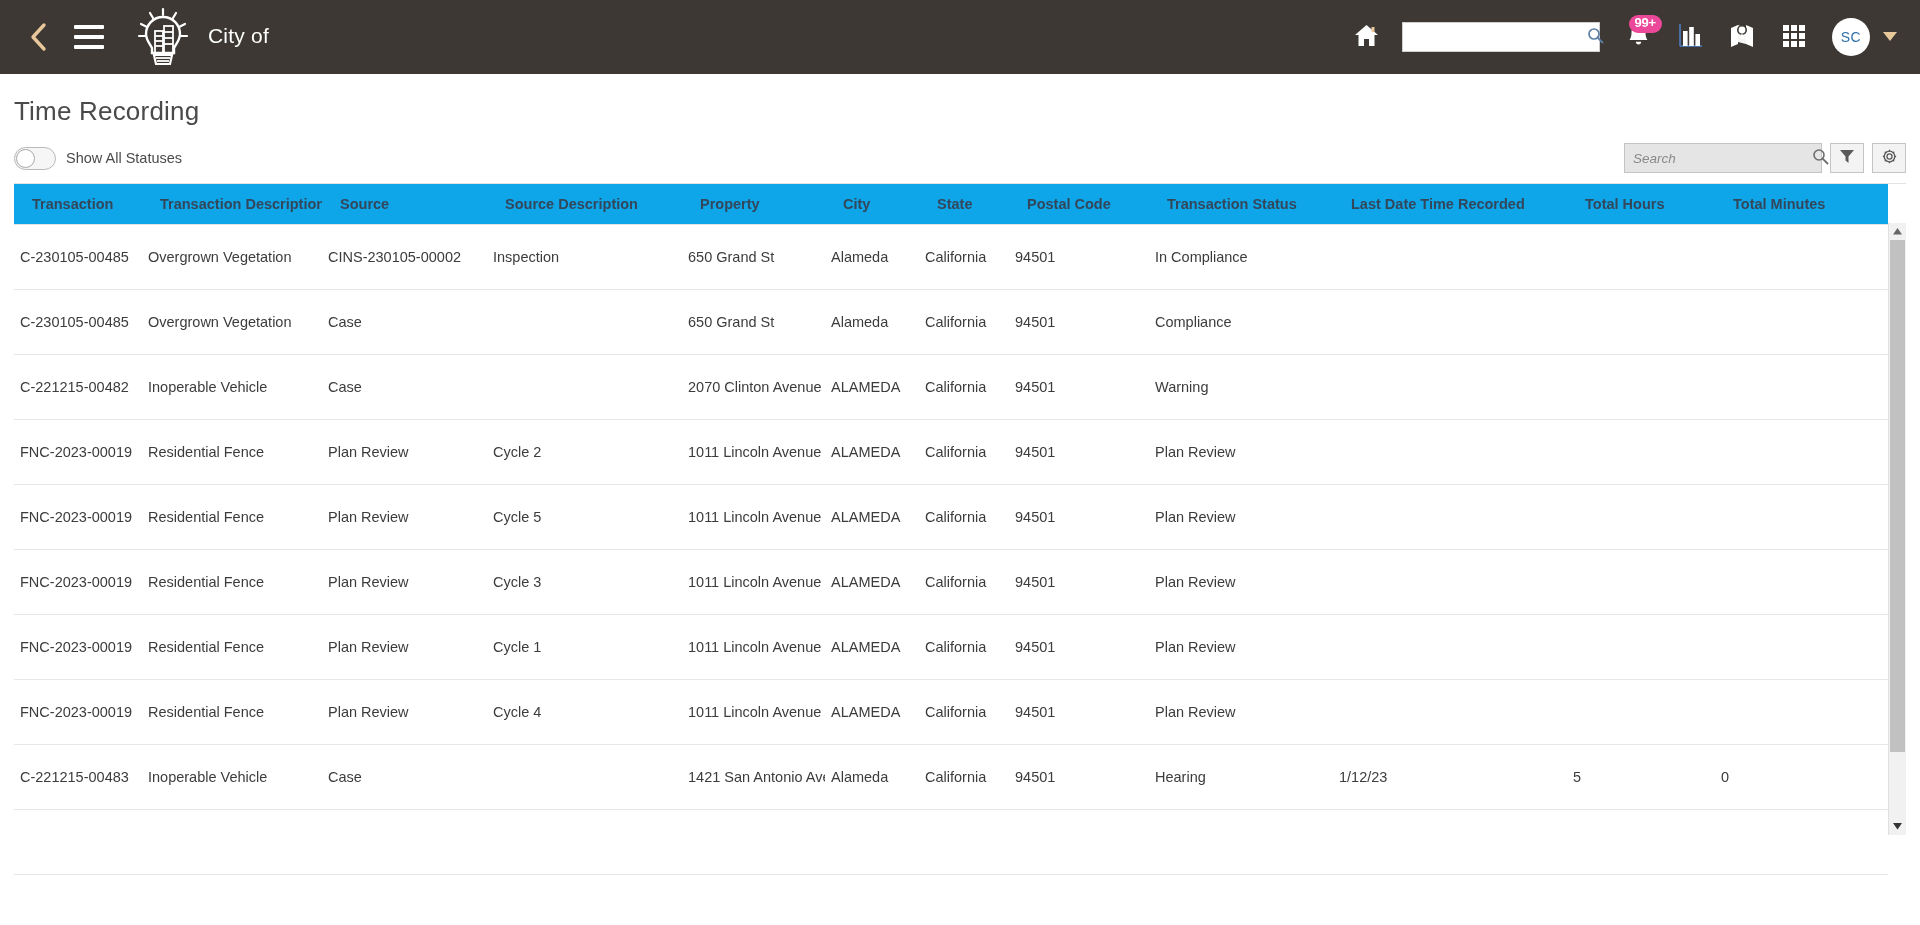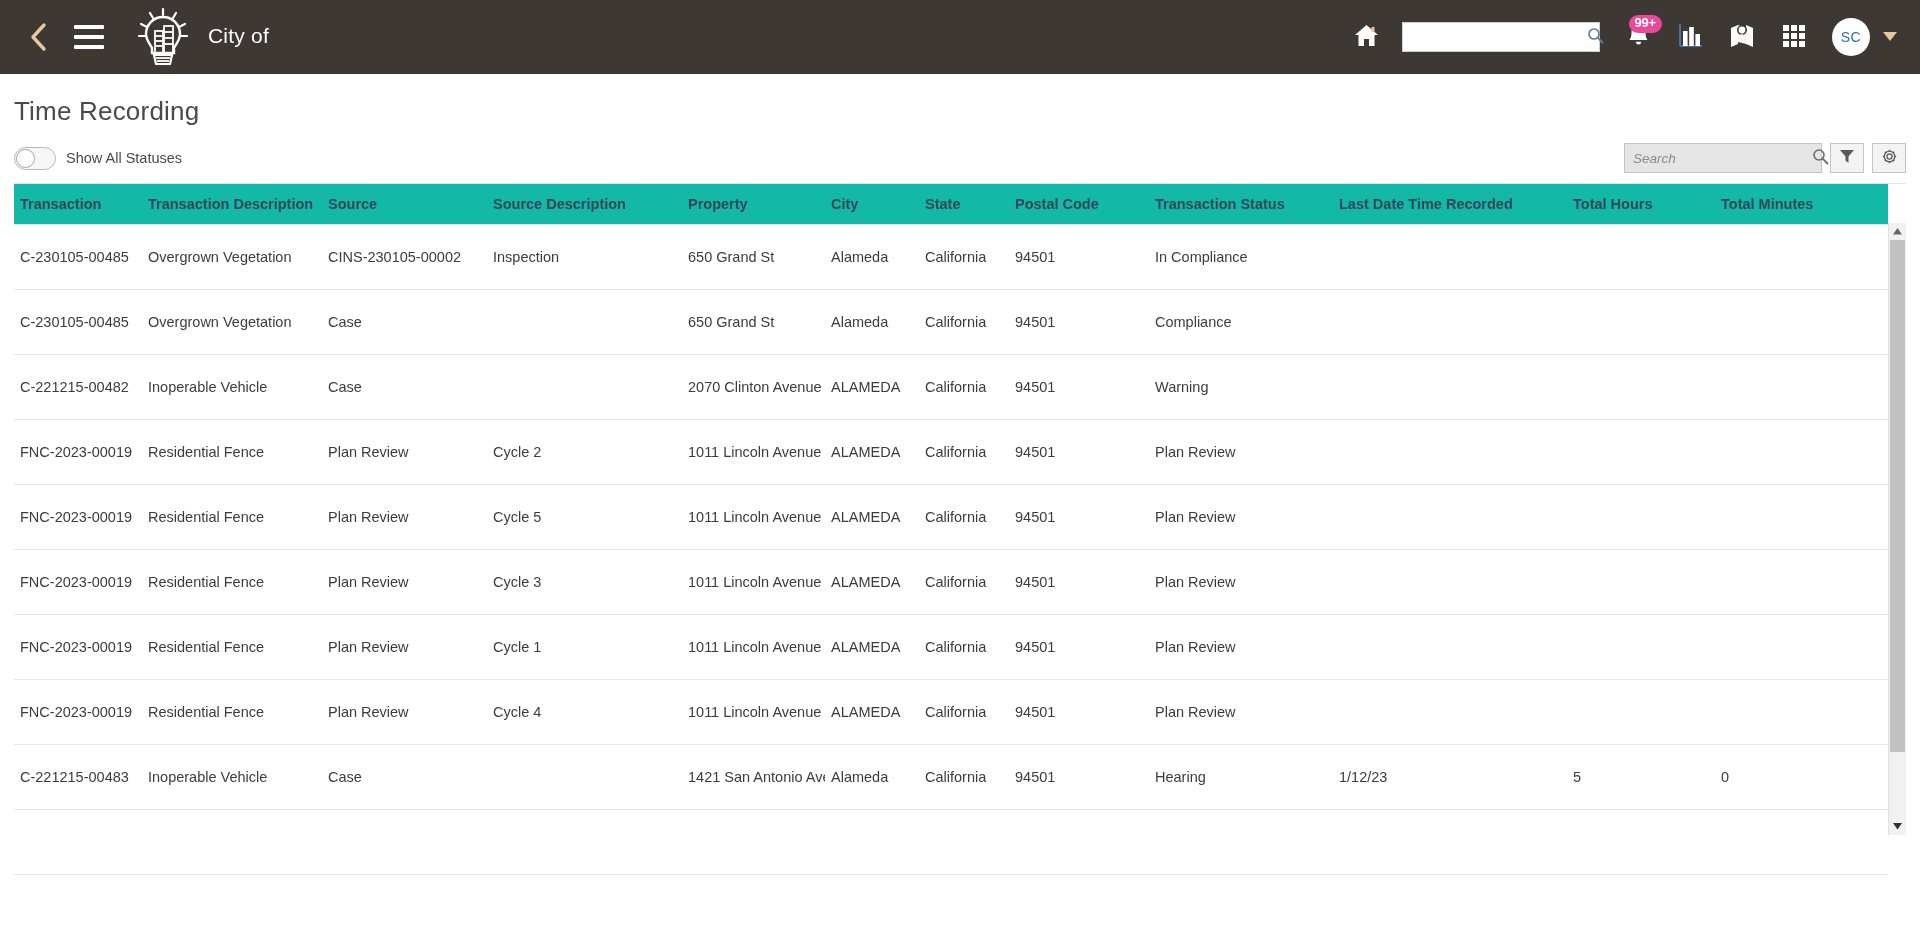--- a/index.html
+++ b/index.html
@@ -139,25 +139,25 @@
   .grid-wrap {
     position: relative;
     margin: 0 0 0 14px;
     width: 1892px;
     border-top: 1px solid #e3e3e3;
   }
   table.grid {
     width: 1874px; border-collapse: collapse; table-layout: fixed;
   }
   table.grid thead th {
-    background: #14b8a6;
+    background: #0ea5e9;
     color: #33475b;
     font-size: 14.5px; font-weight: 600;
     text-align: left;
-    padding: 12px 10px 12px 6px;
+    padding: 12px 10px 12px 18px;
     height: 39px;
     border-bottom: 1px solid #e3e3e3;
     white-space: nowrap;
     overflow: hidden;
   }
   table.grid tbody td {
     font-size: 14.5px; color: #3c3c3c;
     padding: 0 10px 0 6px;
     height: 65px;
     border-bottom: 1px solid #e6e6e6;

